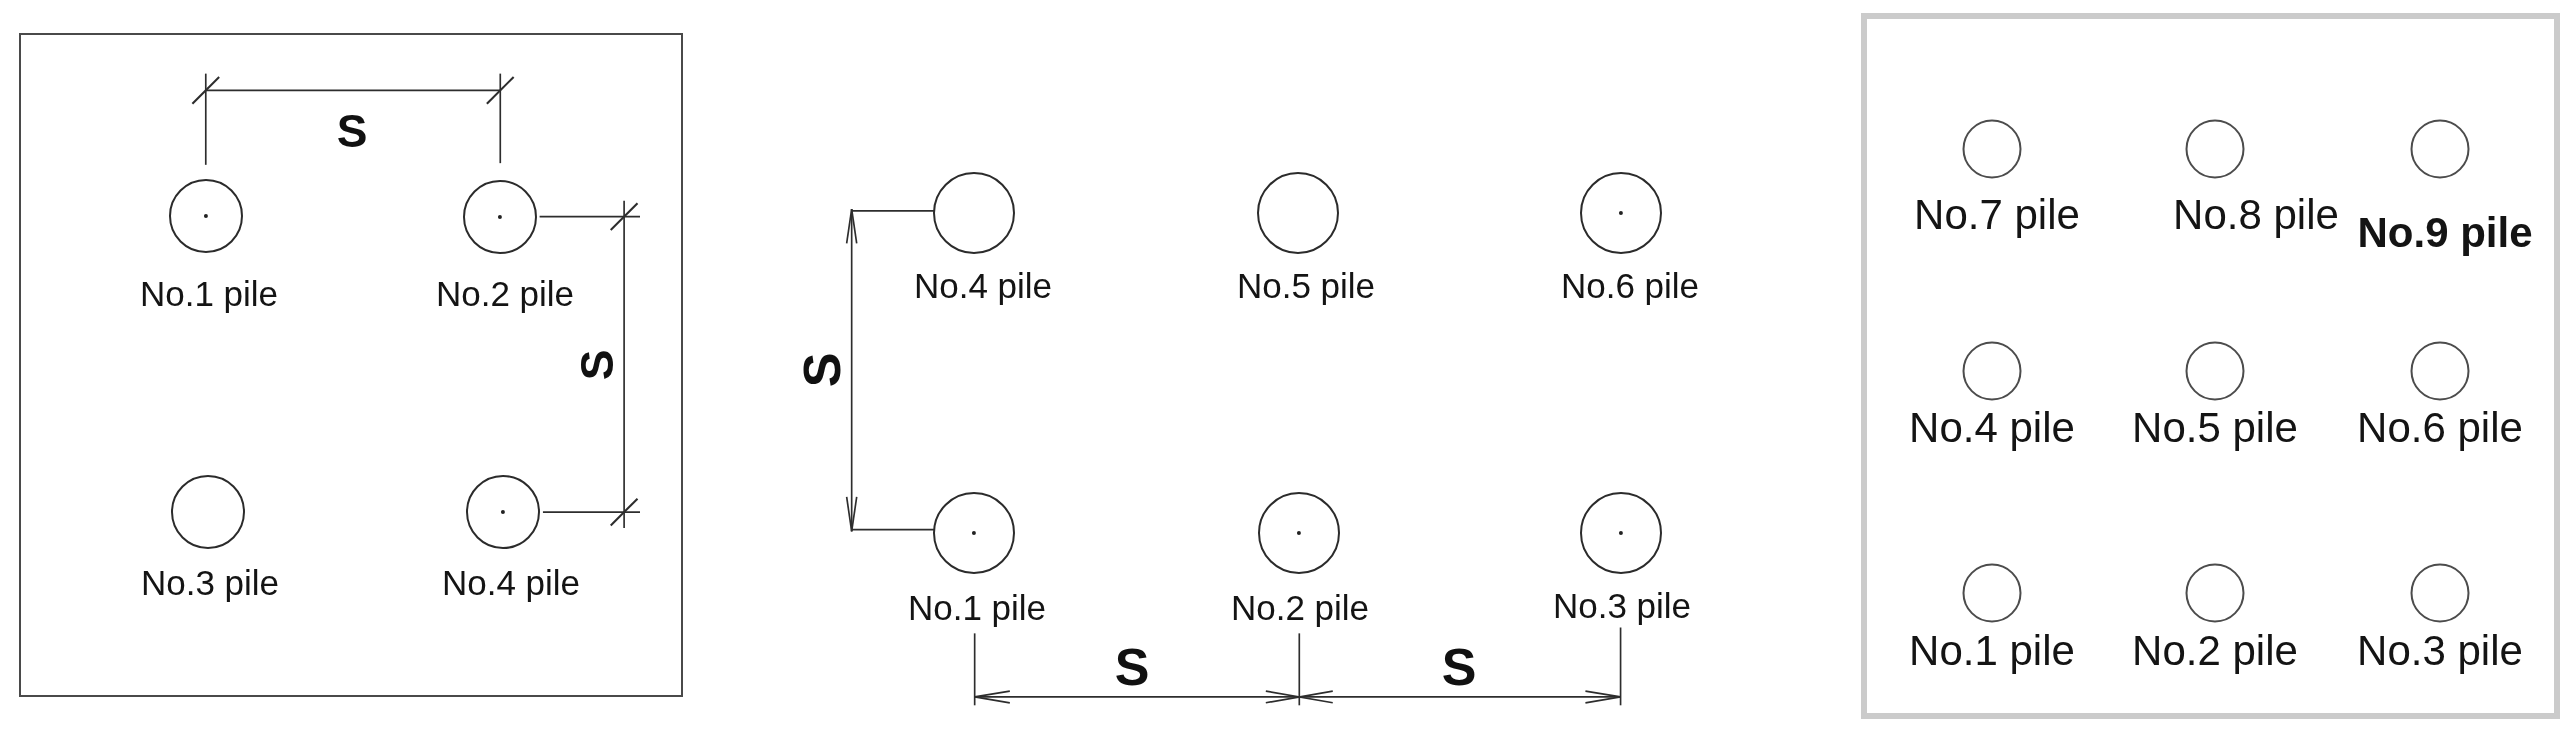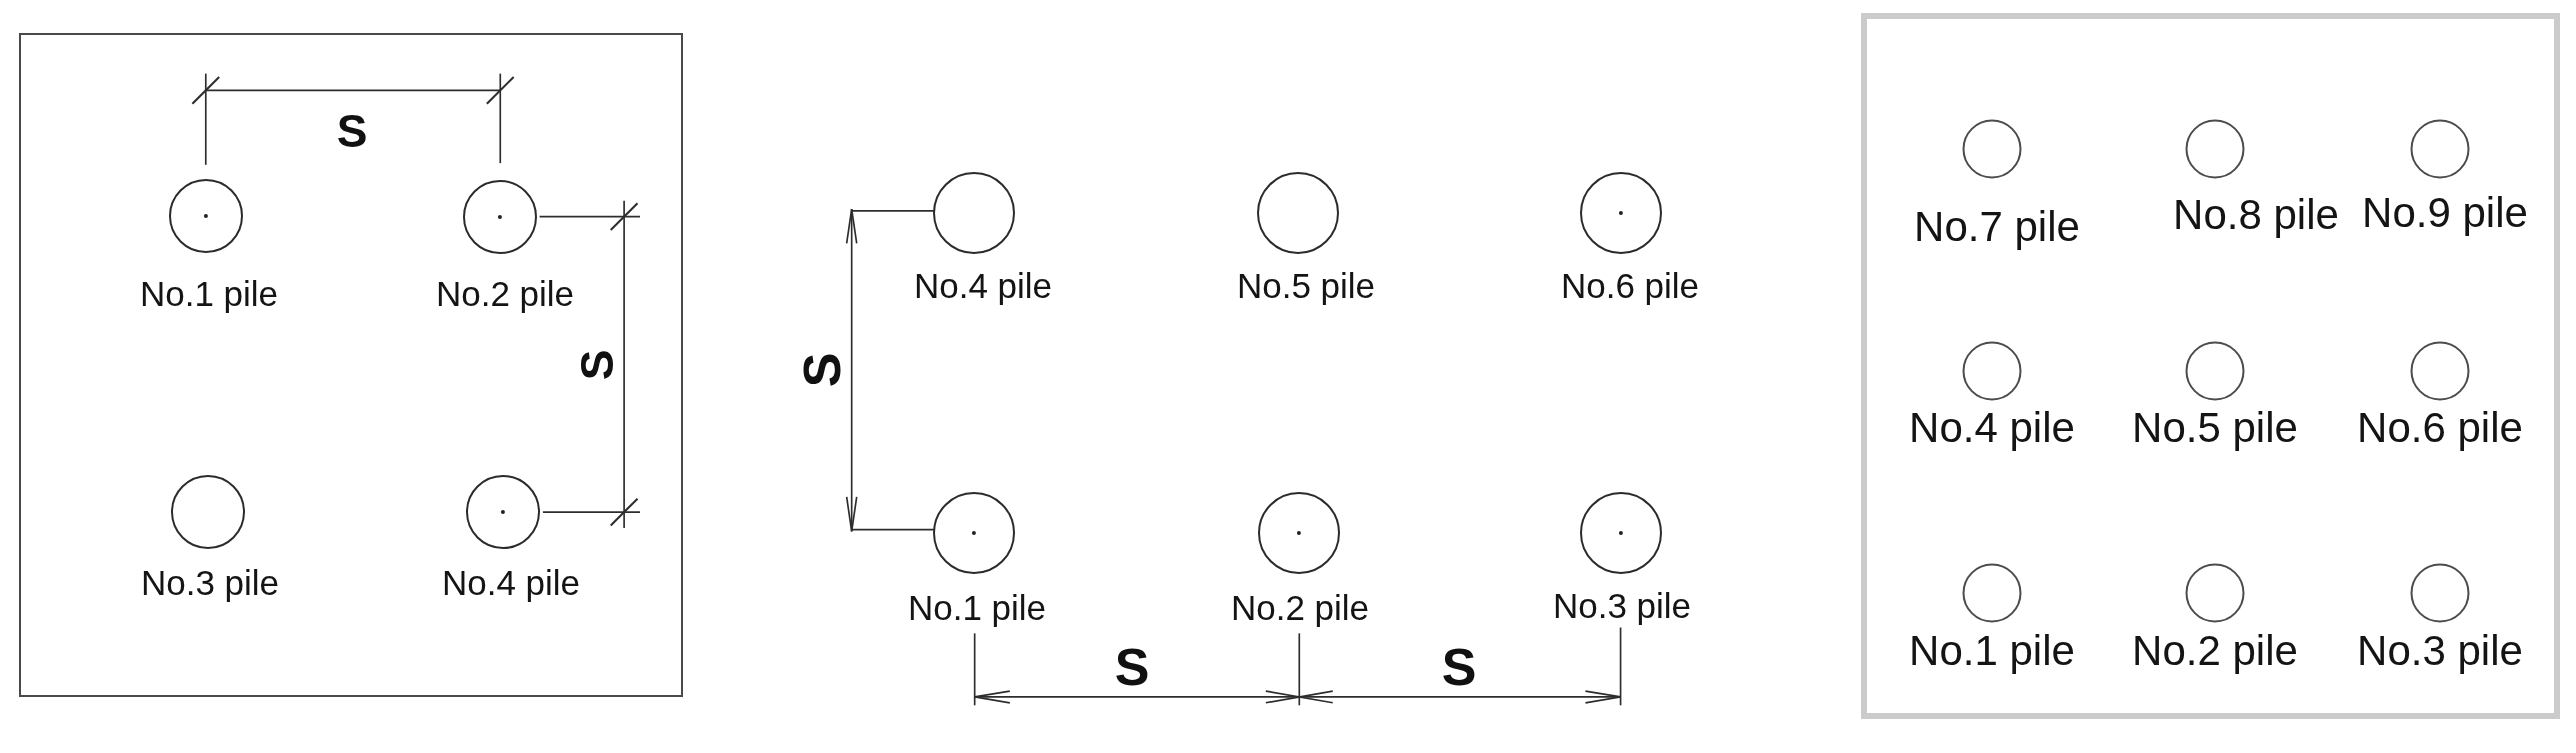--- a/index.html
+++ b/index.html
@@ -185,26 +185,26 @@
     <div class="pile">
       <div class="pile-circle c70" style="left:2215px; top:371px;"></div>
       <div class="pile-label lbl-r" style="left:2215px; top:407px;">No.5 pile</div>
     </div>
     <div class="pile">
       <div class="pile-circle c70" style="left:2440px; top:371px;"></div>
       <div class="pile-label lbl-r" style="left:2440px; top:407px;">No.6 pile</div>
     </div>
     <div class="pile">
       <div class="pile-circle c70" style="left:1992px; top:149px;"></div>
-      <div class="pile-label lbl-r" style="left:1997px; top:194px;margin-top:12px;">No.7 pile</div>
+      <div class="pile-label lbl-r" style="left:1997px; top:194px;">No.7 pile</div>
     </div>
     <div class="pile">
       <div class="pile-circle c70" style="left:2215px; top:149px;"></div>
       <div class="pile-label lbl-r" style="left:2220px; top:194px;margin-left:36px;">No.8 pile</div>
     </div>
     <div class="pile">
       <div class="pile-circle c70" style="left:2440px; top:149px;"></div>
-      <div class="pile-label lbl-r" style="left:2445px; top:192px;">No.9 pile</div>
+      <div class="pile-label lbl-r" style="left:2445px; top:212px;font-weight:bold;">No.9 pile</div>
     </div>
   </div>
 
 </div>
 
 
 </body></html>

